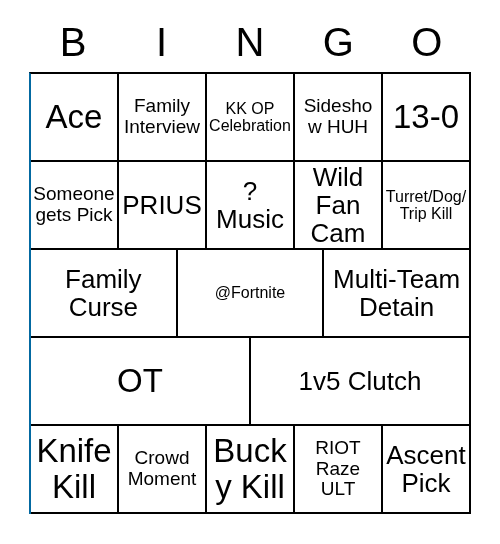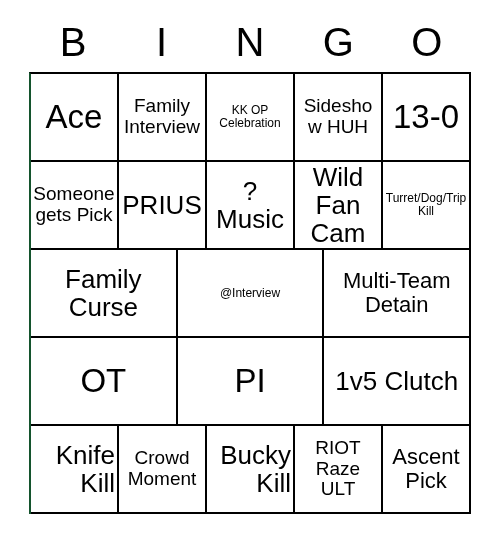--- a/index.html
+++ b/index.html
@@ -35,21 +35,21 @@
     font-size: 40px;
     line-height: 1;
     font-weight: 400;
     letter-spacing: 0;
     color: #000000;
     padding-bottom: 2px;
   }
 
   #grid {
     width: 442px;
-    border-left: 2px solid #14532d;
+    border-left: 2px solid #0369a1;
     border-top: 2px solid #000000;
     box-sizing: border-box;
   }
   .grid-row {
     display: flex;
     width: 100%;
   }
   .cell {
     flex: 1 1 0;
     width: 20%;
@@ -67,26 +67,26 @@
   .cell-text {
     display: block;
     width: 100%;
     line-height: 1.08;
     color: #000000;
     word-wrap: break-word;
   }
 
   
   .fs-xxl .cell-text { font-size: 33px; }
-  .fs-xl  .cell-text { font-size: 26px; text-align: right; }
+  .fs-xl  .cell-text { font-size: 33px; }
   .fs-lg  .cell-text { font-size: 26px; }
-  .fs-md  .cell-text { font-size: 22px; }
+  .fs-md  .cell-text { font-size: 26px; }
   .fs-sm  .cell-text { font-size: 19px; }
-  .fs-xs  .cell-text { font-size: 12px; }
-  .fs-xxs .cell-text { font-size: 12px; }
+  .fs-xs  .cell-text { font-size: 16px; }
+  .fs-xxs .cell-text { font-size: 16px; }
 </style>
 </head>
 <body>
 
 <div id="bingo-card">
 
   <div id="header-row">
     <div class="header-letter">B</div>
     <div class="header-letter">I</div>
     <div class="header-letter">N</div>
@@ -130,33 +130,30 @@
       <div class="cell fs-xxs">
           <span class="cell-text">Turret/Dog/Trip Kill</span>
         </div>
     </div>
 
     <div class="grid-row">
       <div class="cell fs-lg">
           <span class="cell-text">Family Curse</span>
         </div>
       <div class="cell fs-xxs">
-          <span class="cell-text">@Interview</span>
+          <span class="cell-text">@Fortnite</span>
         </div>
       <div class="cell fs-md">
           <span class="cell-text">Multi-Team Detain</span>
         </div>
     </div>
 
     <div class="grid-row">
       <div class="cell fs-xxl">
           <span class="cell-text">OT</span>
-        </div>
-      <div class="cell fs-xxl">
-          <span class="cell-text">PI</span>
         </div>
       <div class="cell fs-lg">
           <span class="cell-text">1v5 Clutch</span>
         </div>
     </div>
 
     <div class="grid-row">
       <div class="cell fs-xl">
           <span class="cell-text">Knife Kill</span>
         </div>

